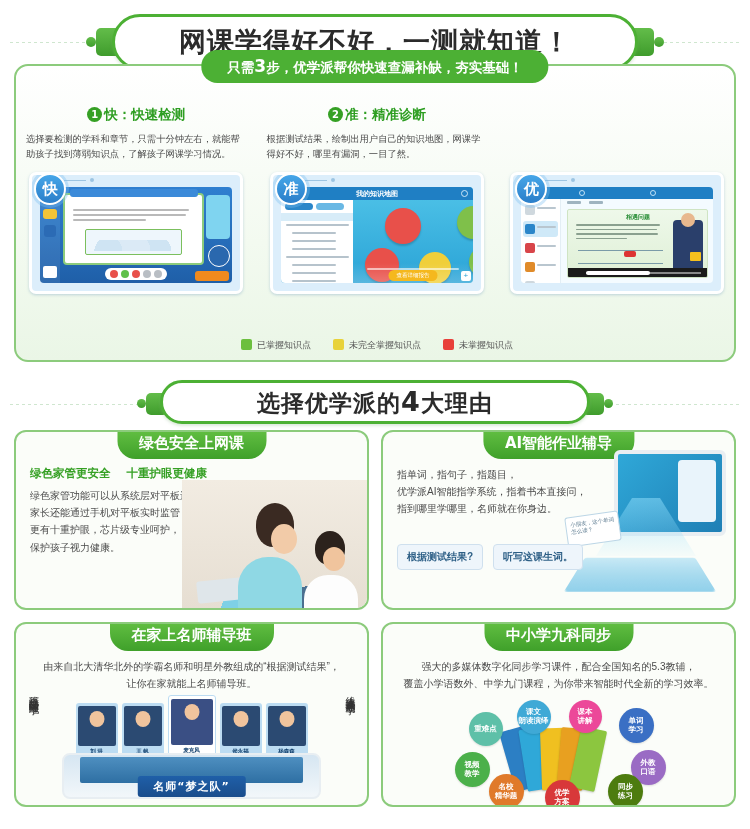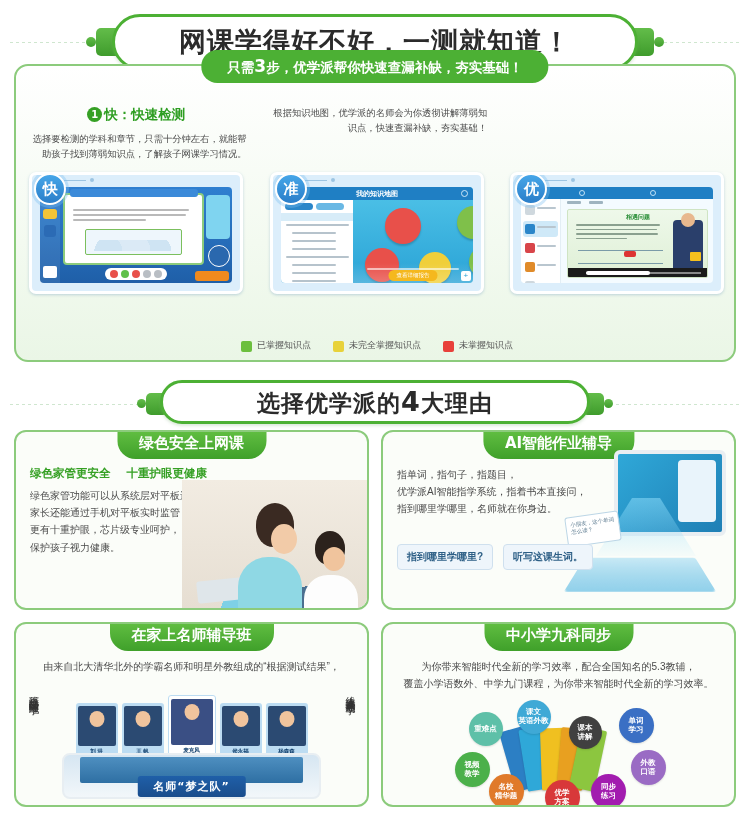--- a/index.html
+++ b/index.html
@@ -64,21 +64,21 @@
   .sub-pill b { font-size: 17px; }
 
   .steps { position: absolute; top: 40px; left: 0; width: 722px; display: flex; }
   .step { width: 240.6px; padding: 0 10px; }
   .step-head { text-align: center; font-size: 13.5px; font-weight: 700; color: #2e9e22; margin-bottom: 8px;
     font-family: "DejaVu Sans", sans-serif; }
   .num {
     display: inline-block; width: 15px; height: 15px; line-height: 15px; border-radius: 50%;
     background: #35a024; color: #fff; font-size: 10px; text-align: center; vertical-align: 1px; margin-right: 2px;
   }
-  .step-body { font-size: 9.3px; color: #4a4a4a; line-height: 1.65; text-align: right; }
+  .step-body { font-size: 9.3px; color: #4a4a4a; line-height: 1.65; text-align: left; }
 
   
   .devices { position: absolute; top: 106px; left: 0; width: 722px; display: flex; }
   .dev-col { width: 240.6px; display: flex; justify-content: center; }
   .device {
     position: relative; width: 214px; height: 122px; border-radius: 7px;
     background: #dceefb; border: 3px solid #ffffff;
     box-shadow: 0 1px 3px rgba(90,140,180,.35);
     overflow: hidden;
   }
@@ -157,21 +157,21 @@
   .s3 .vid .car{position:absolute;left:40%;top:41px;width:12px;height:6px;background:#d33;border-radius:2px;}
   .s3 .teacher{position:absolute;right:4px;top:10px;width:30px;height:48px;border-radius:4px 4px 0 0;background:#2a3f6b;}
   .s3 .teacher::before{content:"";position:absolute;left:8px;top:-7px;width:14px;height:14px;border-radius:50%;background:#e8b88e;}
   .s3 .tagY{position:absolute;right:6px;bottom:16px;width:11px;height:9px;background:#f5c01e;border-radius:1px;}
   .s3 .ctrl{position:absolute;left:0;right:0;bottom:0;height:9px;background:#1b1b1b;}
   .s3 .ctrl i{position:absolute;left:18px;right:6px;top:4px;height:1.6px;background:#888;}
   .s3 .ctrl b{position:absolute;left:18px;top:2.5px;width:46%;height:4px;background:#fff;border-radius:2px;}
 
   
   .legend { position:absolute; bottom:8px; left:0; width:722px; display:flex; justify-content:center; gap:22px; }
-  .lg { display:flex; align-items:flex-end; gap:5px; font-size:9px; color:#555; }
+  .lg { display:flex; align-items:flex-start; gap:5px; font-size:9px; color:#555; }
   .lg i { width:11px; height:11px; border-radius:2px; display:block; }
 
   
   .cards { position:absolute; top:430px; left:14px; width:722px; height:385px; display:grid;
            grid-template-columns: 355px 355px; grid-template-rows: 180px 185px; gap:12px 12px; }
   .card { position:relative; border:2px solid #8ccb7c; border-radius:12px; background:#fbfdf9; overflow:hidden; }
   .card-pill {
     position:absolute; top:-3px; left:50%; transform:translateX(-50%);
     background: linear-gradient(to bottom,#63c043,#3fa02a); color:#fff;
     border-radius:0 0 18px 18px; padding:5px 22px 6px; font-size:15px; font-weight:700; white-space:nowrap;
@@ -263,21 +263,26 @@
     </div>
 
     <div class="steps">
       <div class="step">
         <div class="step-head">
           <span class="num">1</span><span>快：快速检测</span>
         </div>
         <div class="step-body">选择要检测的学科和章节，只需十分钟左右，就能帮助孩子找到薄弱知识点，了解孩子网课学习情况。</div>
       </div>
       <div class="step">
-        <div class="step-body">根据知识地图，优学派的名师会为你透彻讲解薄弱知识点，快速查漏补缺，夯实基础！</div>
+        <div class="step-head">
+          <span class="num">2</span><span>准：精准诊断</span>
+        </div>
+        <div class="step-body">根据测试结果，绘制出用户自己的知识地图，网课学得好不好，哪里有漏洞，一目了然。</div>
+      </div>
+      <div class="step">
       </div>
     </div>
 
     <div class="devices">
 
       <div class="dev-col">
         <div class="device">
           <div class="badge">快</div>
           <div class="dev-topbar">
               <i></i>
@@ -476,30 +481,31 @@
           <div>指到哪里学哪里，名师就在你身边。</div>
         </div>
       </div>
       <div class="tablet2">
         <div class="scr"></div>
         <div class="beam"></div>
         <div class="kbd"></div>
         <div class="cal">小朋友，这个单词怎么读？</div>
       </div>
       <div class="bubbles2">
-        <div class="bub2">指到哪里学哪里?</div>
+        <div class="bub2">根据测试结果?</div>
         <div class="bub2">听写这课生词。</div>
       </div>
     </div>
 
     <div class="card">
       <div class="card-pill">在家上名师辅导班</div>
       <div class="c-body">
         <div class="c-txt center">
           <div>由来自北大清华北外的学霸名师和明星外教组成的“根据测试结果”，</div>
+          <div>让你在家就能上名师辅导班。</div>
         </div>
       </div>
       <div class="vert l">线下精品课随时随地学</div>
       <div class="vert r">线上直播课名师互动学</div>
       <div class="phone3">
         <div class="tcards">
           <div class="tc">
             <div class="av"></div>
             <div class="nm">刘 洪</div>
             <div class="ti">北大学霸名师</div>
@@ -529,46 +535,46 @@
           <div class="map"></div>
         </div>
         <div class="ribbon3">名师“梦之队”</div>
       </div>
     </div>
 
     <div class="card">
       <div class="card-pill">中小学九科同步</div>
       <div class="c-body">
         <div class="c-txt center">
-          <div>为你带来智能时代全新的学习效率，配合全国知名的5.3教辅，</div>
+          <div>强大的多媒体数字化同步学习课件，配合全国知名的5.3教辅，</div>
           <div>覆盖小学语数外、中学九门课程，为你带来智能时代全新的学习效率。</div>
         </div>
       </div>
       <div class="wheel">
         <div class="books">
           <i style="left:0;background:#2c7fc4;transform:rotate(-16deg)"></i>
           <i style="left:16px;background:#2fa8d8;transform:rotate(-9deg)"></i>
           <i style="left:34px;background:#f0c020;transform:rotate(-2deg)"></i>
           <i style="left:52px;background:#e8a020;transform:rotate(5deg)"></i>
           <i style="left:68px;background:#8cc63f;transform:rotate(12deg)"></i>
         </div>
         <div class="cb" style="left: 85.5px; top: 12px; width: 34px; height: 34px; background: rgb(94, 192, 168);">重难点</div>
         <div class="cb" style="left: 133.5px; top: 0px; width: 34px; height: 34px; background: rgb(63, 169, 214); white-space: pre-line;">课文
-英语外教</div>
-        <div class="cb" style="left: 185.5px; top: 16px; width: 33px; height: 33px; background: #404040; white-space: pre-line;">课本
+朗读演绎</div>
+        <div class="cb" style="left: 185.5px; top: 0px; width: 33px; height: 33px; background: #ec4899; white-space: pre-line;">课本
 讲解</div>
         <div class="cb" style="left: 235.5px; top: 8px; width: 35px; height: 35px; background: rgb(58, 111, 196); white-space: pre-line;">单词
 学习</div>
         <div class="cb" style="left: 71.5px; top: 52px; width: 35px; height: 35px; background: rgb(75, 176, 74); white-space: pre-line;">视频
 教学</div>
         <div class="cb" style="left: 247.5px; top: 50px; width: 35px; height: 35px; background: rgb(154, 107, 196); white-space: pre-line;">外教
 口语</div>
         <div class="cb" style="left: 105.5px; top: 74px; width: 35px; height: 35px; background: rgb(224, 122, 42); white-space: pre-line;">名校
 精华题</div>
         <div class="cb" style="left: 161.5px; top: 80px; width: 35px; height: 35px; background: rgb(216, 56, 58); white-space: pre-line;">优学
 方案</div>
-        <div class="cb" style="left: 208px; top: 74px; width: 35px; height: 35px; background: #a21caf; white-space: pre-line;">同步
+        <div class="cb" style="left: 225px; top: 74px; width: 35px; height: 35px; background: #4d7c0f; white-space: pre-line;">同步
 练习</div>
       </div>
     </div>
 
   </div>
 </div>
 
 </body></html>

